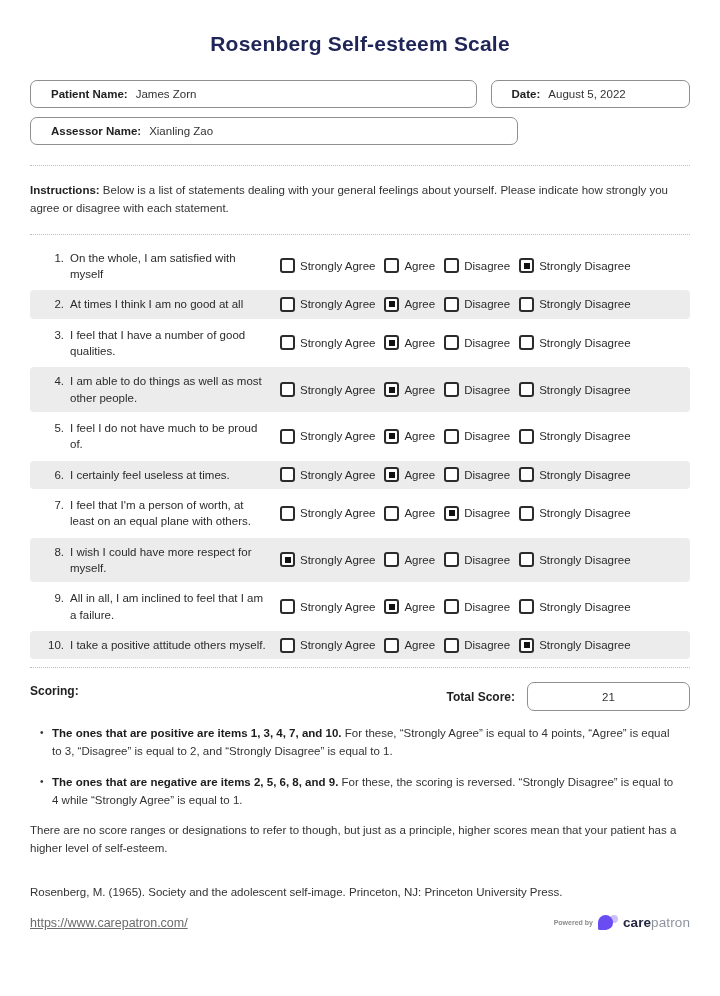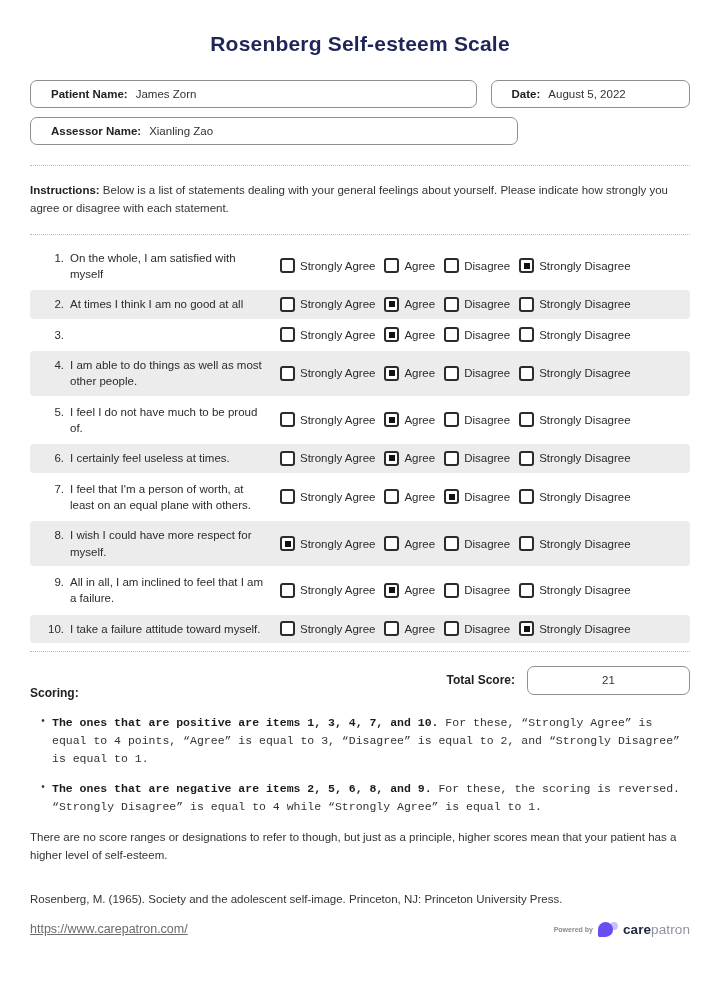--- a/index.html
+++ b/index.html
@@ -60,29 +60,29 @@
   }
   .cbx.checked::after {
     content:""; position:absolute; width:6px; height:6px;
     left:50%; top:50%; transform:translate(-50%,-50%);
     background:#111;
   }
   .opt-lbl { font-size:11.5px; color:#2b2b2b; white-space:nowrap; }
 
   
   .score-row { display:flex; justify-content:space-between; align-items:flex-start; margin-top:14px; }
-  .scoring-lbl { font-weight:700; font-size:12px; color:#222; margin-top:20px; }
+  .scoring-lbl { font-weight:700; font-size:12px; color:#222; margin-top:2px; }
   .total-wrap { display:flex; align-items:center; gap:12px; }
   .total-lbl { font-weight:700; font-size:12px; color:#222; }
   .total-box {
     width:163px; height:29px; border:1.6px solid #8f8f8f; border-radius:7px;
     display:flex; align-items:center; justify-content:center; font-size:11.5px; color:#333;
   }
 
-  .bullets { list-style:none; margin:14px 0 0 10px;font-family:Liberation Mono, monospace; }
+  .bullets { list-style:none; margin:14px 0 0 10px; }
   .bullets li {
     font-size:11.5px; line-height:1.55; margin-bottom:13px;
     padding-left:12px; position:relative; width:640px; color:#333;
   }
   .bullets li::before { content:"•"; position:absolute; left:0; top:0; font-size:10px; color:#333; }
   .bullets b { color:#1c1c1c; }
 
   .note { font-size:11.5px; line-height:1.55; margin-top:10px; width:650px; color:#333; }
 
   .reference { font-size:11.5px; margin-top:28px; color:#333; }
@@ -180,20 +180,21 @@
           </span>
           <span class="opt">
             <span class="cbx"></span>
             <span class="opt-lbl">Strongly Disagree</span>
           </span>
         </div>
       </div>
       <div class="q-row">
         <div class="q-stmt">
           <span class="q-num">3.</span>
+          <span class="q-text">I feel that I have a number of good qualities.</span>
         </div>
         <div class="q-opts">
           <span class="opt">
             <span class="cbx"></span>
             <span class="opt-lbl">Strongly Agree</span>
           </span>
           <span class="opt">
             <span class="cbx checked"></span>
             <span class="opt-lbl">Agree</span>
           </span>
@@ -347,21 +348,21 @@
           </span>
           <span class="opt">
             <span class="cbx"></span>
             <span class="opt-lbl">Strongly Disagree</span>
           </span>
         </div>
       </div>
       <div class="q-row shaded">
         <div class="q-stmt">
           <span class="q-num">10.</span>
-          <span class="q-text">I take a failure attitude toward myself.</span>
+          <span class="q-text">I take a positive attitude others myself.</span>
         </div>
         <div class="q-opts">
           <span class="opt">
             <span class="cbx"></span>
             <span class="opt-lbl">Strongly Agree</span>
           </span>
           <span class="opt">
             <span class="cbx"></span>
             <span class="opt-lbl">Agree</span>
           </span>

